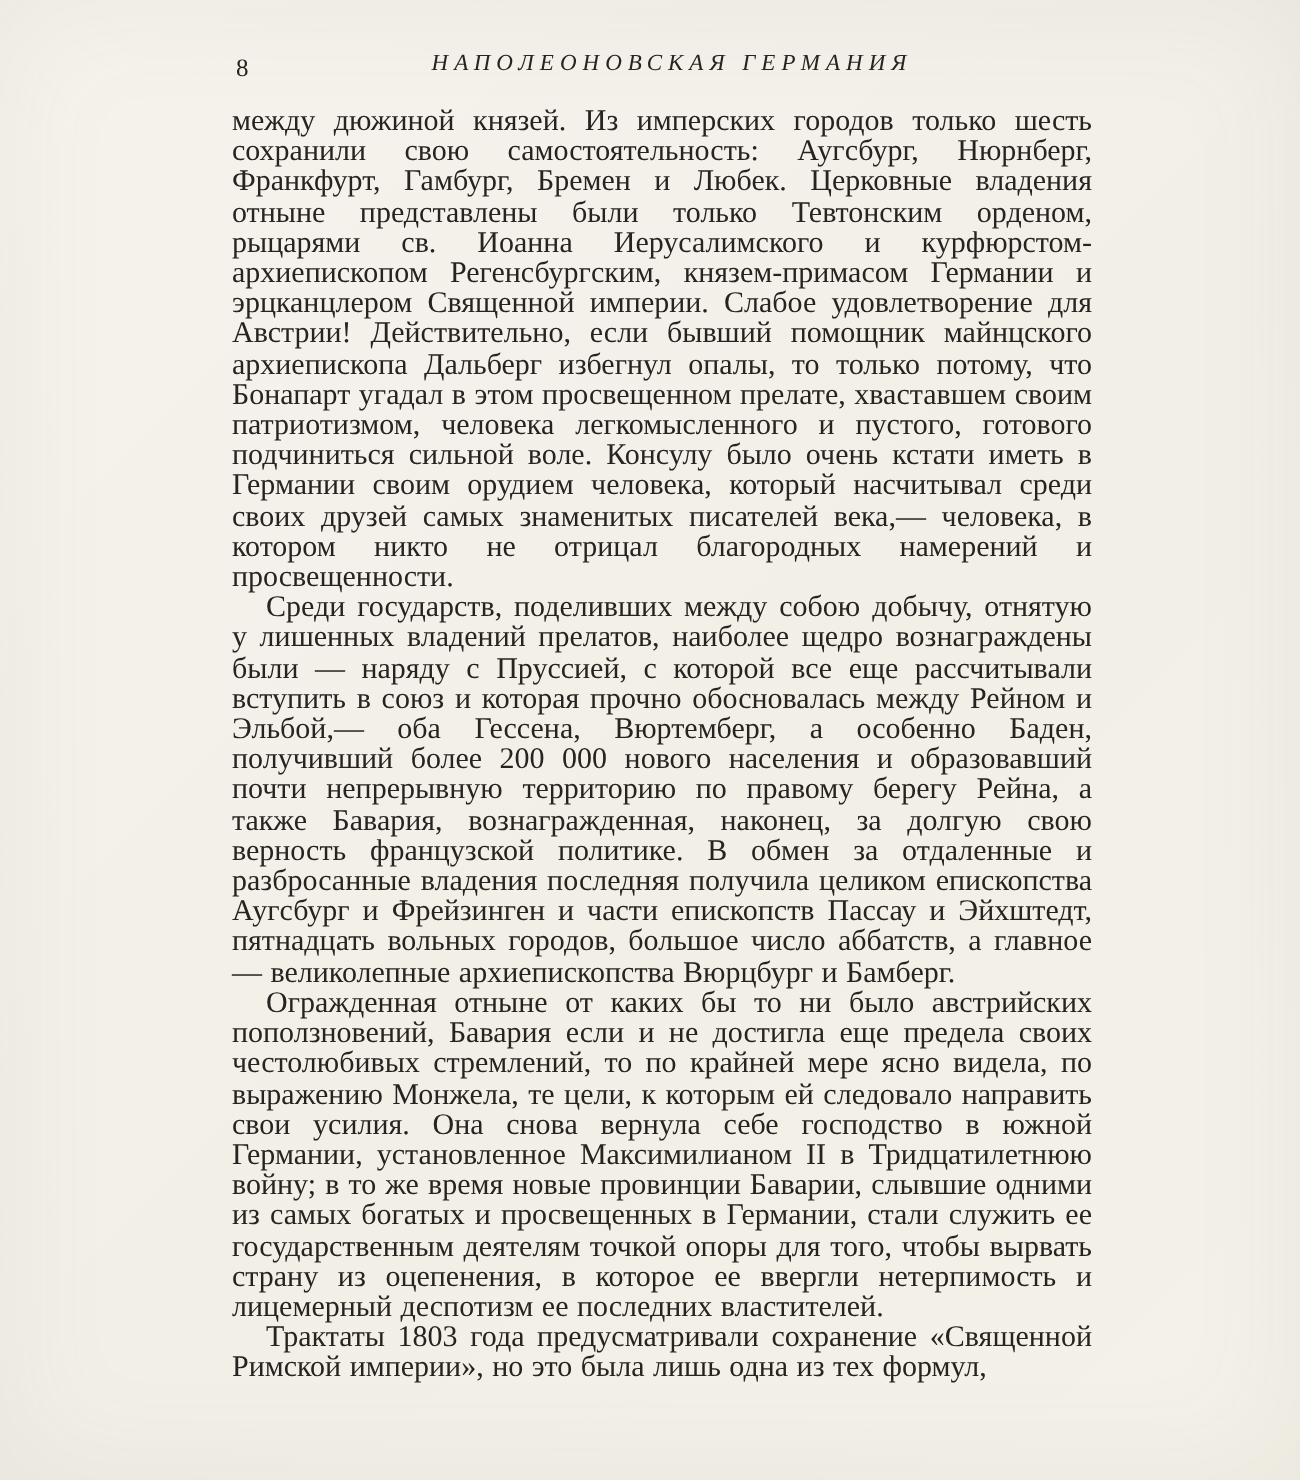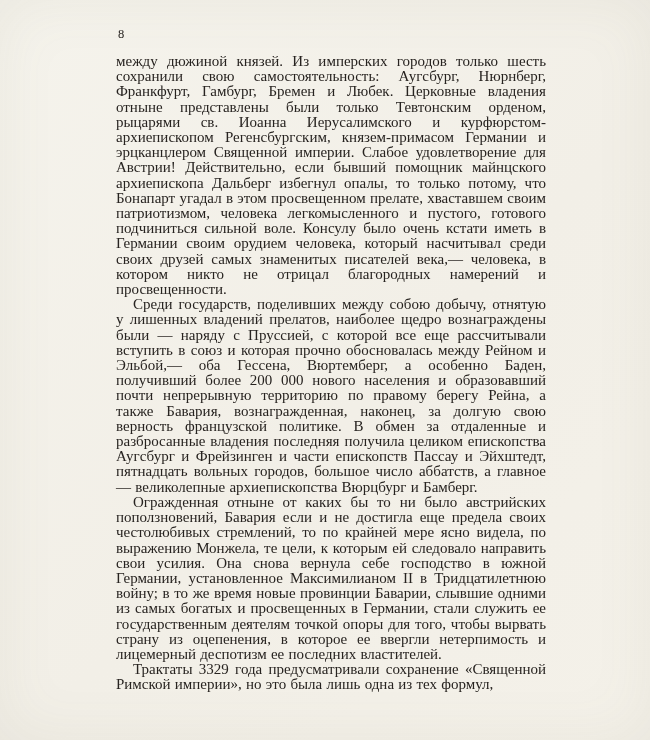--- a/index.html
+++ b/index.html
@@ -56,23 +56,24 @@
   }
 </style>
 </head>
 <body>
 
 <div class="book-page">
   <div class="content">
 
     <div class="running-head">
       <span class="page-number">8</span>
+      <div class="head-title">НАПОЛЕОНОВСКАЯ ГЕРМАНИЯ</div>
     </div>
 
     <div class="body-text">
       <p>между дюжиной князей. Из имперских городов только шесть сохранили свою самостоятельность: Аугсбург, Нюрнберг, Франкфурт, Гамбург, Бремен и Любек. Церковные владения отныне представлены были только Тевтонским орденом, рыцарями св. Иоанна Иерусалимского и курфюрстом-архиепископом Регенсбургским, князем-примасом Германии и эрцканцлером Священной империи. Слабое удовлетворение для Австрии! Действительно, если бывший помощник майнцского архиепископа Дальберг избегнул опалы, то только потому, что Бонапарт угадал в этом просвещенном прелате, хваставшем своим патриотизмом, человека легкомысленного и пустого, готового подчиниться сильной воле. Консулу было очень кстати иметь в Германии своим орудием человека, который насчитывал среди своих друзей самых знаменитых писателей века,— человека, в котором никто не отрицал благородных намерений и просвещенности.</p>
       <p class="indent">Среди государств, поделивших между собою добычу, отнятую у лишенных владений прелатов, наиболее щедро вознаграждены были — наряду с Пруссией, с которой все еще рассчитывали вступить в союз и которая прочно обосновалась между Рейном и Эльбой,— оба Гессена, Вюртемберг, а особенно Баден, получивший более 200 000 нового населения и образовавший почти непрерывную территорию по правому берегу Рейна, а также Бавария, вознагражденная, наконец, за долгую свою верность французской политике. В обмен за отдаленные и разбросанные владения последняя получила целиком епископства Аугсбург и Фрейзинген и части епископств Пассау и Эйхштедт, пятнадцать вольных городов, большое число аббатств, а главное — великолепные архиепископства Вюрцбург и Бамберг.</p>
       <p class="indent">Огражденная отныне от каких бы то ни было австрийских поползновений, Бавария если и не достигла еще предела своих честолюбивых стремлений, то по крайней мере ясно видела, по выражению Монжела, те цели, к которым ей следовало направить свои усилия. Она снова вернула себе господство в южной Германии, установленное Максимилианом II в Тридцатилетнюю войну; в то же время новые провинции Баварии, слывшие одними из самых богатых и просвещенных в Германии, стали служить ее государственным деятелям точкой опоры для того, чтобы вырвать страну из оцепенения, в которое ее ввергли нетерпимость и лицемерный деспотизм ее последних властителей.</p>
-      <p class="indent">Трактаты 3329 года предусматривали сохранение «Священной Римской империи», но это была лишь одна из тех формул,</p>
+      <p class="indent">Трактаты 1803 года предусматривали сохранение «Священной Римской империи», но это была лишь одна из тех формул,</p>
     </div>
 
   </div>
 </div>
 
 </body></html>

